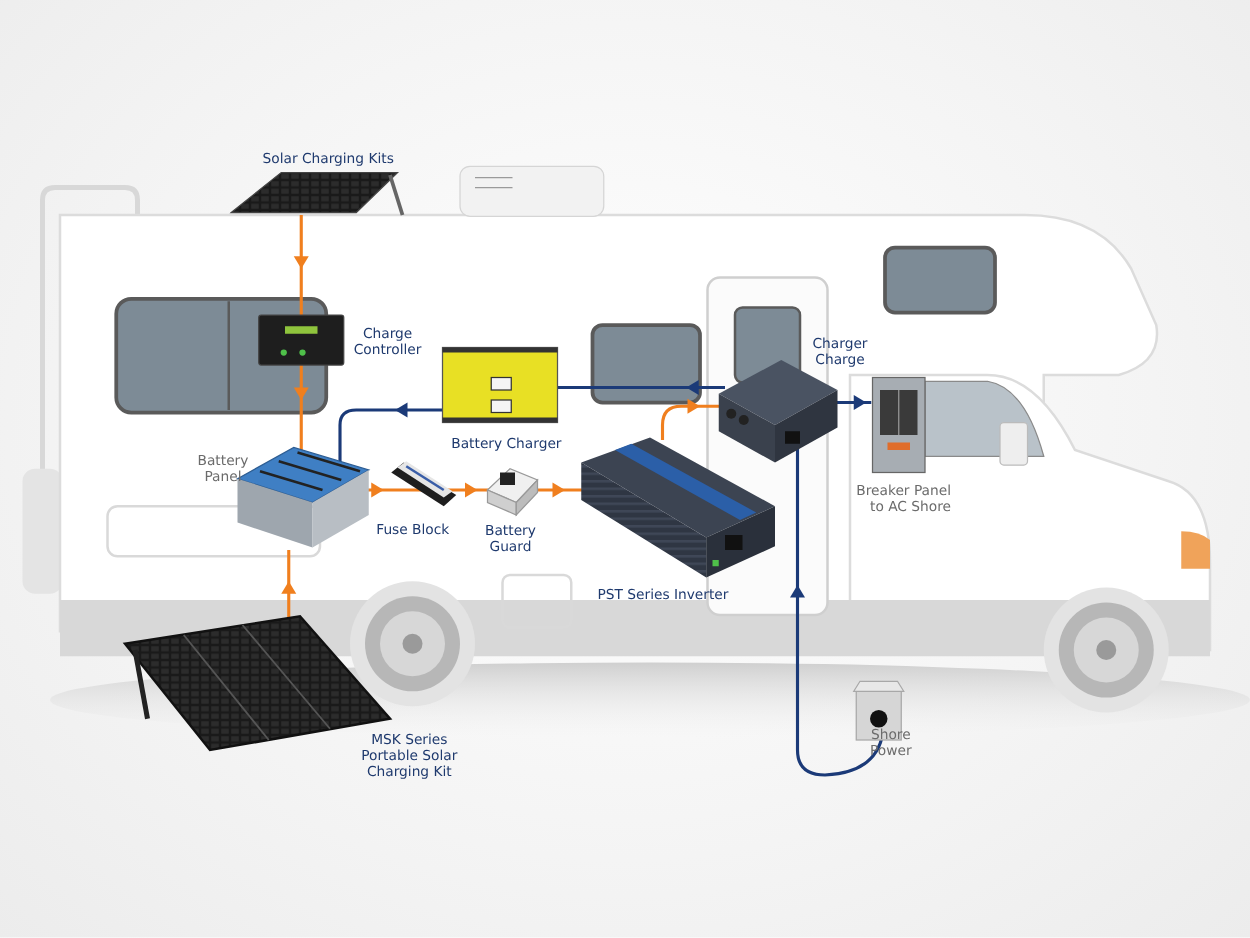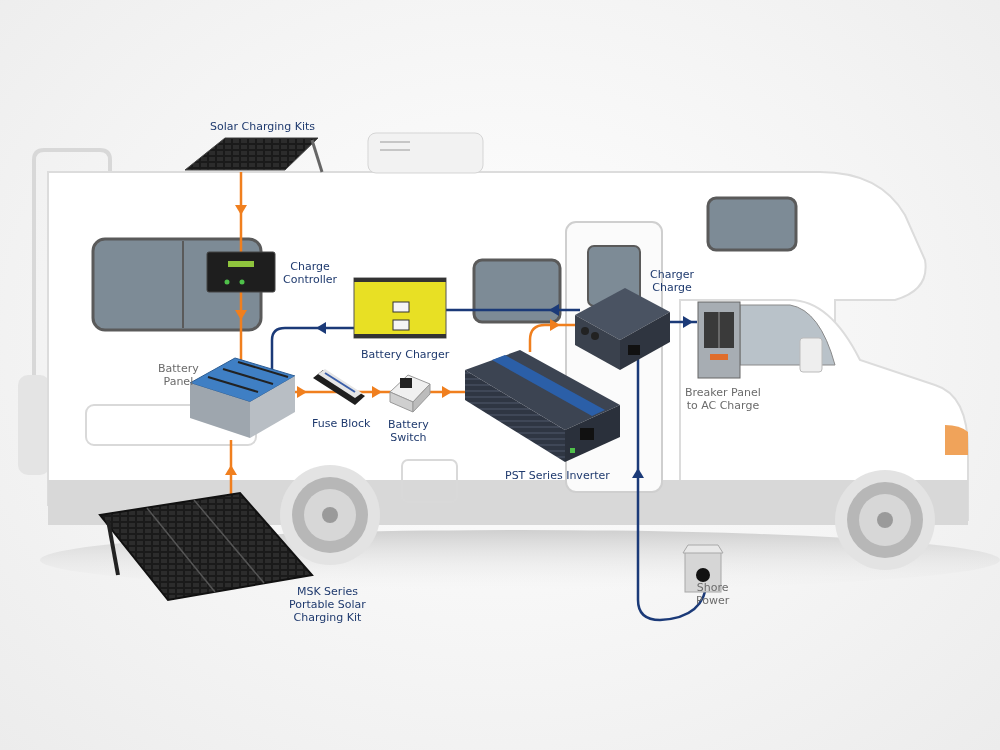--- a/index.html
+++ b/index.html
@@ -203,37 +203,37 @@
   <div>Controller</div>
 </div>
 
 <div class="lbl gray left" style="left:158px; top:362px;">
   <div>Battery</div>
   <div>Panel</div>
 </div>
 
 <div class="lbl" style="left:361px; top:348px;">Battery Charger</div>
 
-<div class="lbl" style="left:312px; top:417px;text-align:right;">Fuse Block</div>
+<div class="lbl" style="left:301px; top:417px;text-align:right;">Fuse Block</div>
 
 <div class="lbl" style="left:388px; top:418px;">
   <div>Battery</div>
-  <div>Switch</div>
-</div>
-
-<div class="lbl" style="left:505px; top:469px;">PST Series Inverter</div>
+  <div>Guard</div>
+</div>
+
+<div class="lbl" style="left:478px; top:469px;">PST Series Inverter</div>
 
 <div class="lbl" style="left:650px; top:268px;">
   <div>Charger</div>
   <div>Charge</div>
 </div>
 
-<div class="lbl gray" style="left:685px; top:386px;">
+<div class="lbl gray" style="left:685px; top:386px;text-align:right;">
   <div>Breaker Panel</div>
-  <div>to AC Charge</div>
+  <div>to AC Shore</div>
 </div>
 
 <div class="lbl gray" style="left:696px; top:581px;">
   <div>Shore</div>
   <div>Power</div>
 </div>
 
 <div class="lbl" style="left:289px; top:585px;">
   <div>MSK Series</div>
   <div>Portable Solar</div>

